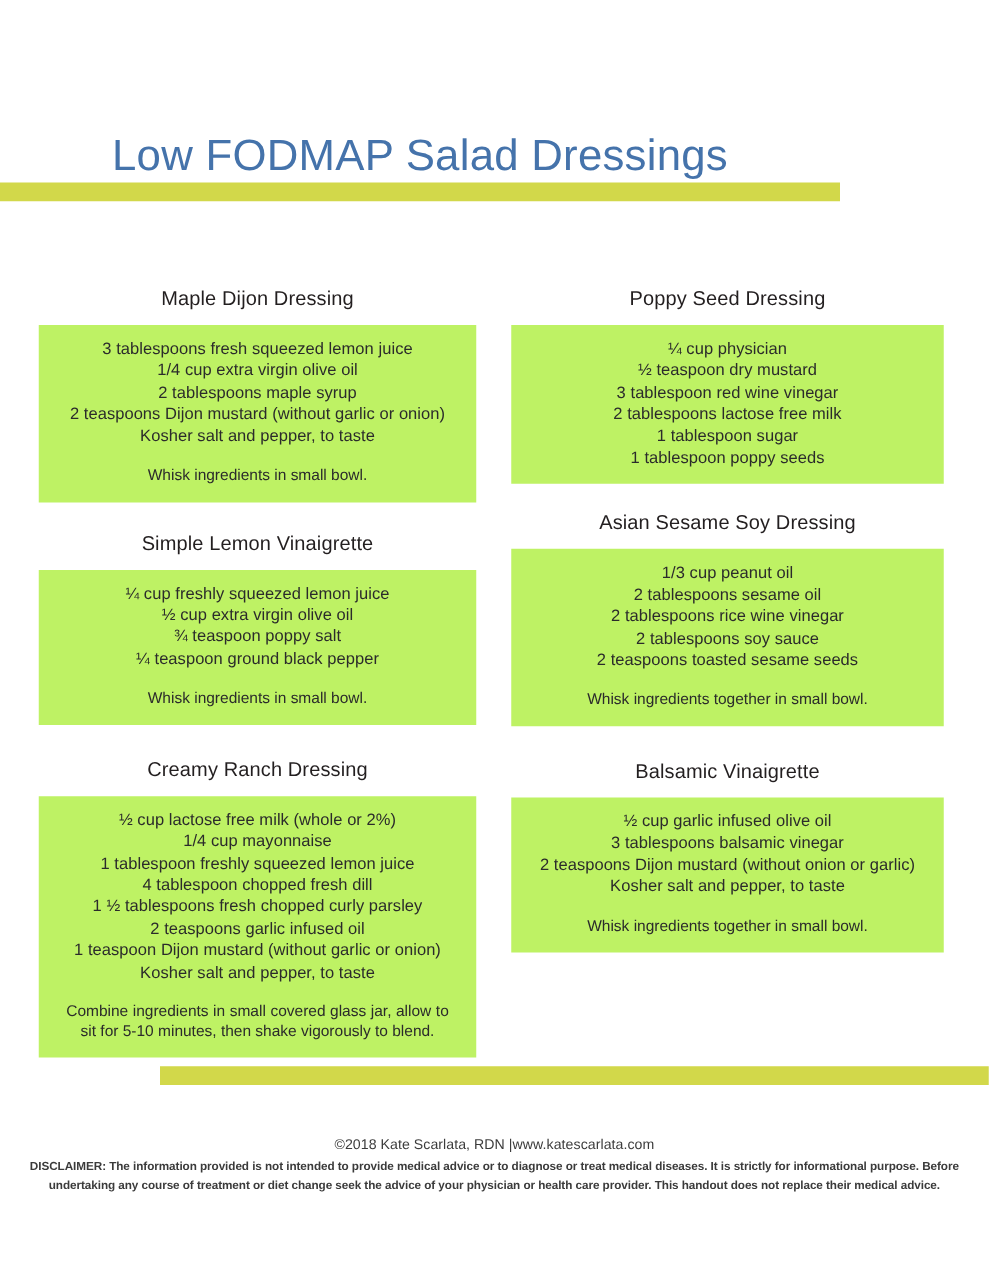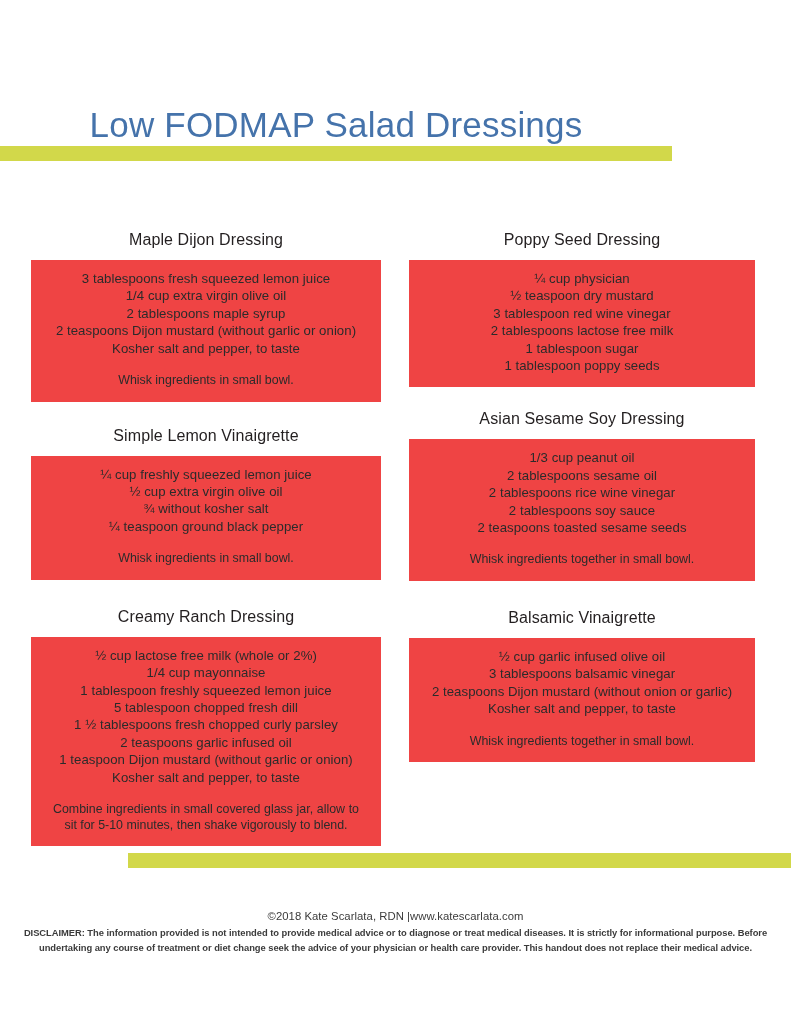--- a/index.html
+++ b/index.html
@@ -92,21 +92,21 @@
     font-size: 16px;
     line-height: 24px;
     font-weight: 400;
     color: #231f20;
     letter-spacing: 0.1px;
     padding-bottom: 8px;
     white-space: nowrap;
   }
 
   .recipe-body {
-    background: #ef4444;
+    background: #bef264;
     padding: 10px 8px 13px 8px;
   }
 
   .ingredients {
     list-style: none;
     text-align: center;
   }
 
   .ingredients li {
     font-size: 13.2px;
@@ -208,37 +208,37 @@
       </div>
 
       <div class="gap-22"></div>
 
       <div class="recipe">
         <div class="recipe-title">Simple Lemon Vinaigrette</div>
         <div class="recipe-body">
           <ul class="ingredients">
             <li>¼ cup freshly squeezed lemon juice</li>
             <li>½ cup extra virgin olive oil</li>
-            <li>¾  without kosher salt</li>
+            <li>¾  teaspoon poppy salt</li>
             <li>¼ teaspoon ground black pepper</li>
           </ul>
           <div class="instruction">Whisk ingredients in small bowl.</div>
         </div>
       </div>
 
       <div class="gap-25"></div>
 
       <div class="recipe">
         <div class="recipe-title">Creamy Ranch Dressing</div>
         <div class="recipe-body">
           <ul class="ingredients">
             <li>½ cup lactose free milk (whole or 2%)</li>
             <li>1/4 cup mayonnaise</li>
             <li>1 tablespoon freshly squeezed lemon juice</li>
-            <li>5 tablespoon chopped fresh dill</li>
+            <li>4 tablespoon chopped fresh dill</li>
             <li>1 ½ tablespoons fresh chopped curly parsley</li>
             <li>2 teaspoons garlic infused oil</li>
             <li>1 teaspoon Dijon mustard (without garlic or onion)</li>
             <li>Kosher salt and pepper, to taste</li>
           </ul>
           <div class="instruction justified">Combine ingredients in small covered glass jar, allow to sit for 5-10 minutes, then shake vigorously to blend.</div>
         </div>
       </div>
 
     </div>

